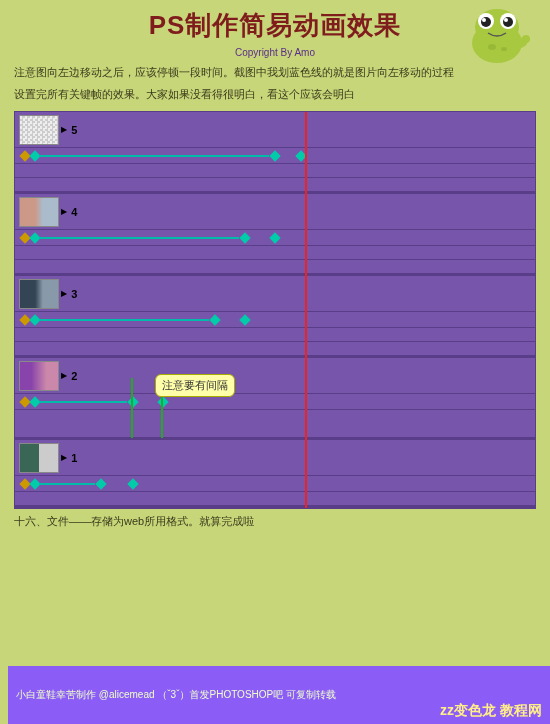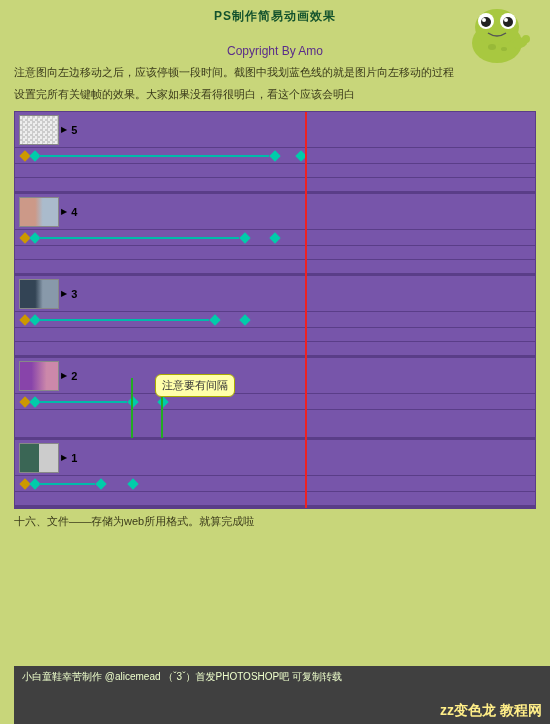--- a/index.html
+++ b/index.html
@@ -20,30 +20,30 @@
     }
 
     
     .header {
       text-align: center;
       padding: 8px 0 2px 0;
       position: relative;
     }
 
     .header-title {
-      font-size: 12px;
-      color: #14532d;
+      font-size: 26px;
+      color: #7f1d1d;
       font-weight: bold;
       letter-spacing: 1px;
     }
 
     .header-subtitle {
-      font-size: 12px;
+      font-size: 10px;
       color: #5a2d8a;
-      margin-top: 19px;
+      margin-top: 4px;
     }
 
     
     .mascot {
       position: absolute;
       right: 18px;
       top: 5px;
       width: 70px;
       height: 60px;
     }
@@ -158,25 +158,26 @@
     
     .bottom-text {
       padding: 5px 14px 4px 14px;
       font-size: 11px;
       color: #3a3a1a;
     }
 
     .footer {
       position: absolute;
       bottom: 0;
-      left: 14px;
+      left: 8px;
       right: 0;
-      background: #404040;
+      background: #8b5cf6;
       padding: 4px 8px;
       display: flex;
+      align-items: center;
       justify-content: space-between;
     }
 
     .footer-text {
       font-size: 10px;
       color: #eeffcc;
     }
 
     .footer-logo {
       font-size: 14px;

